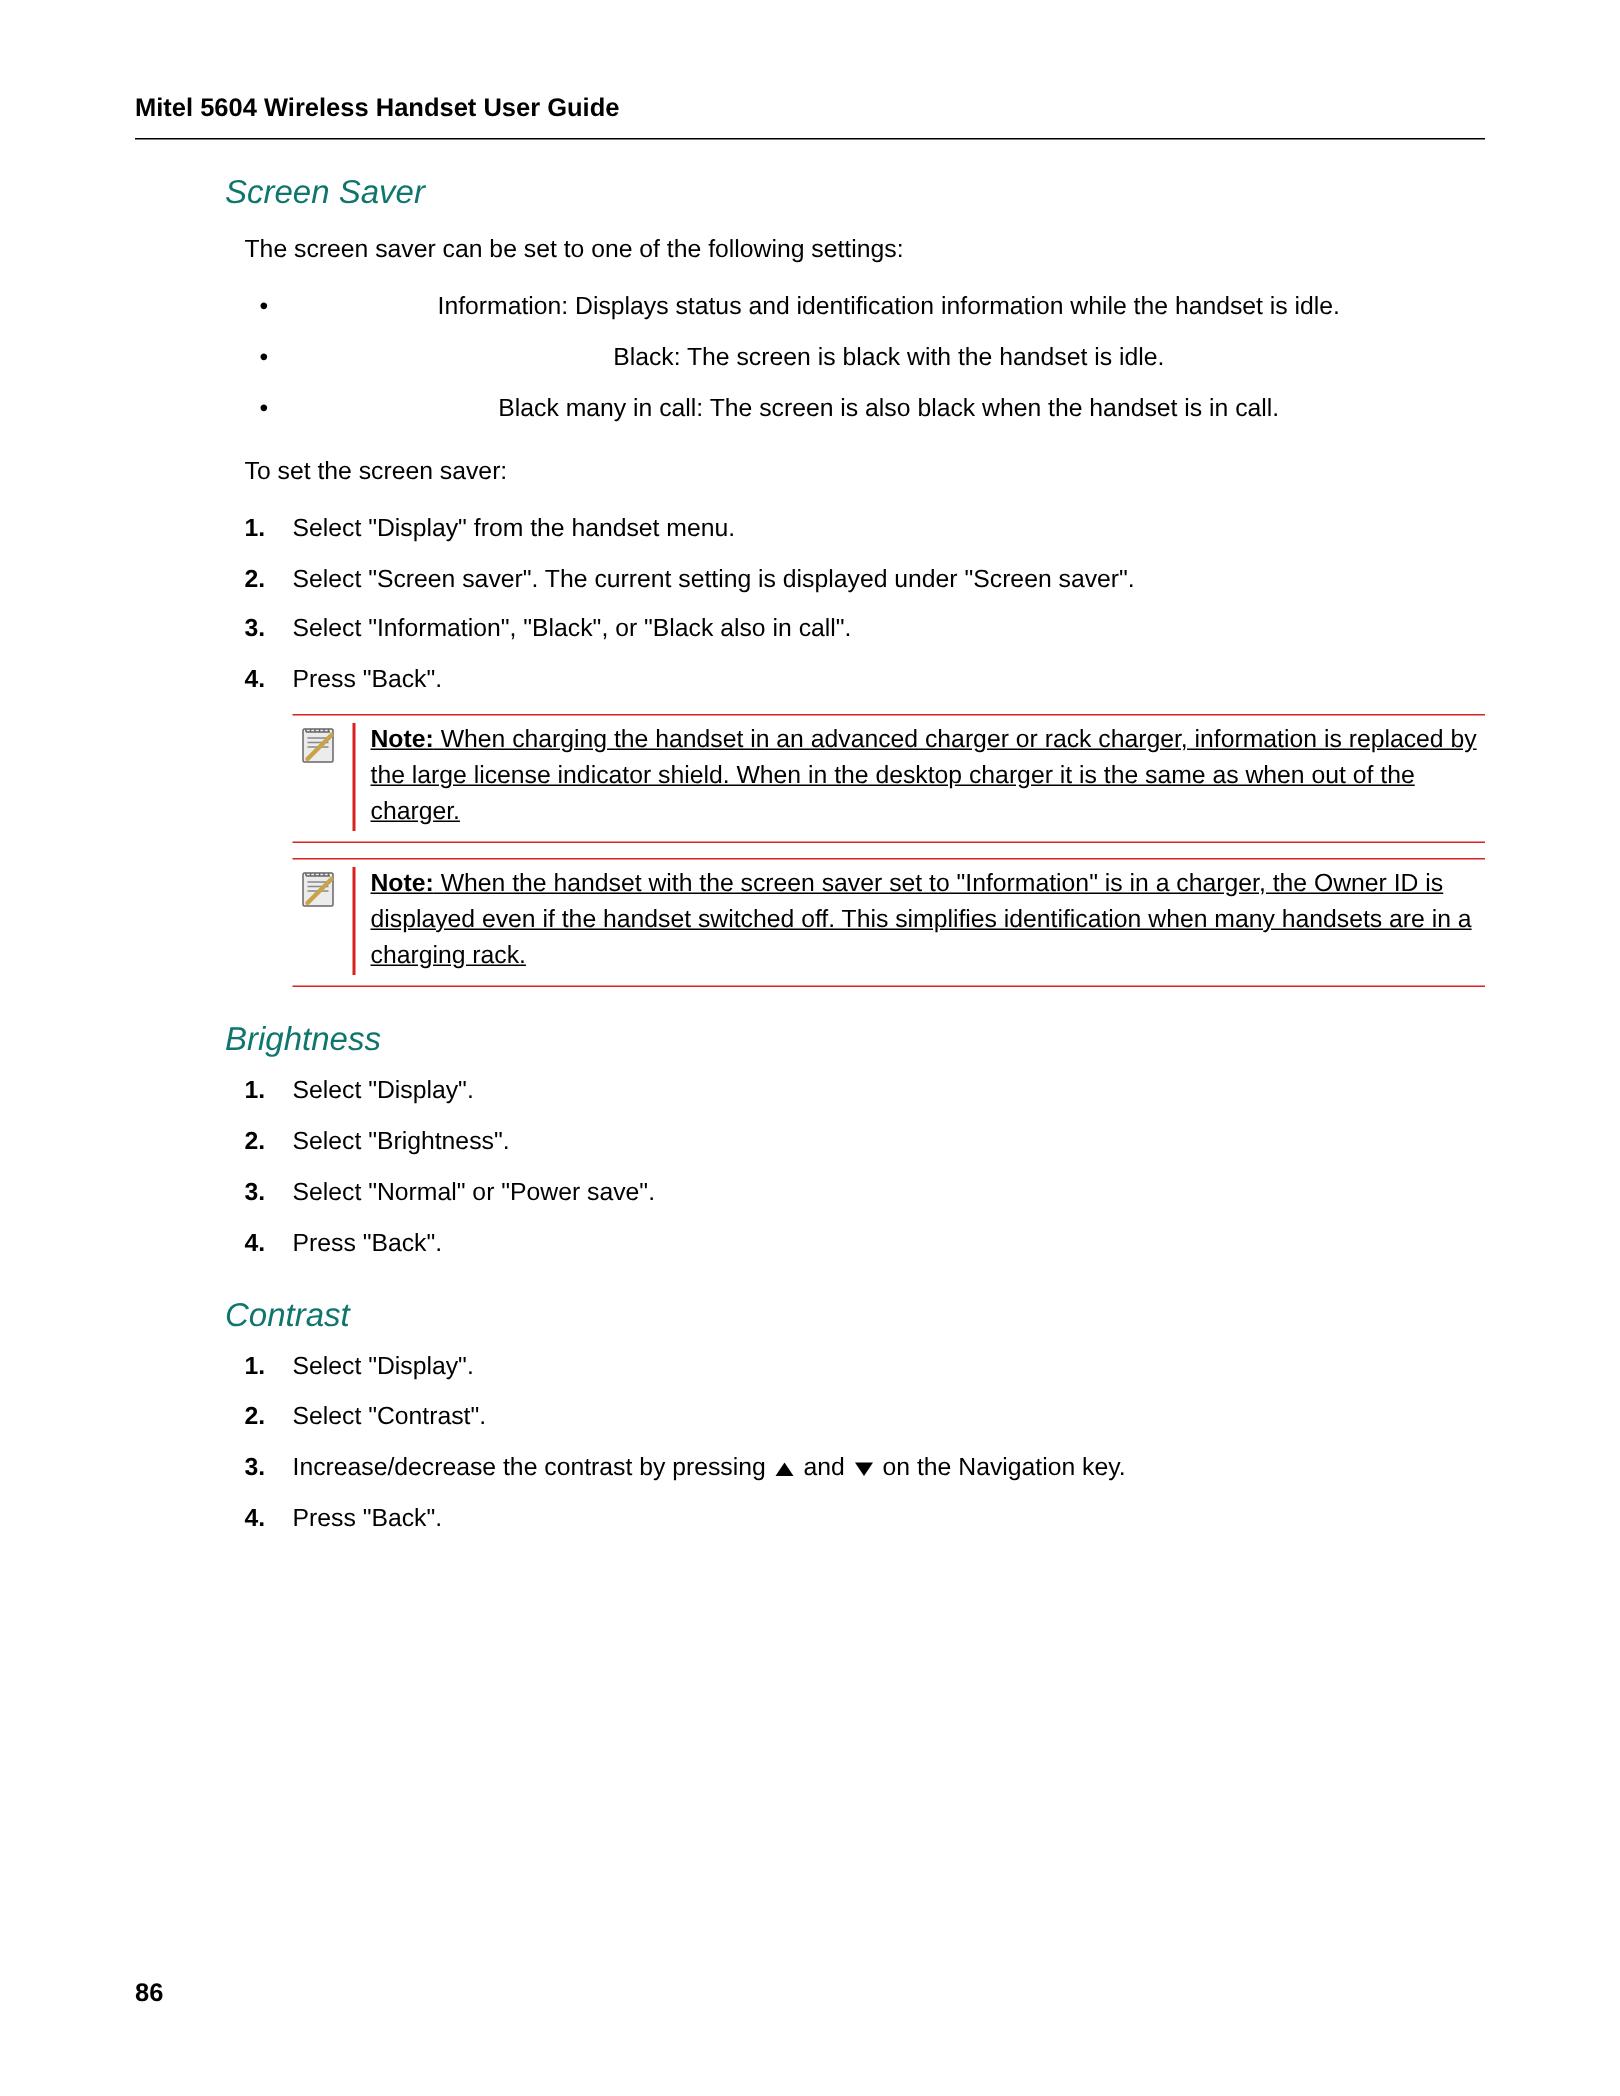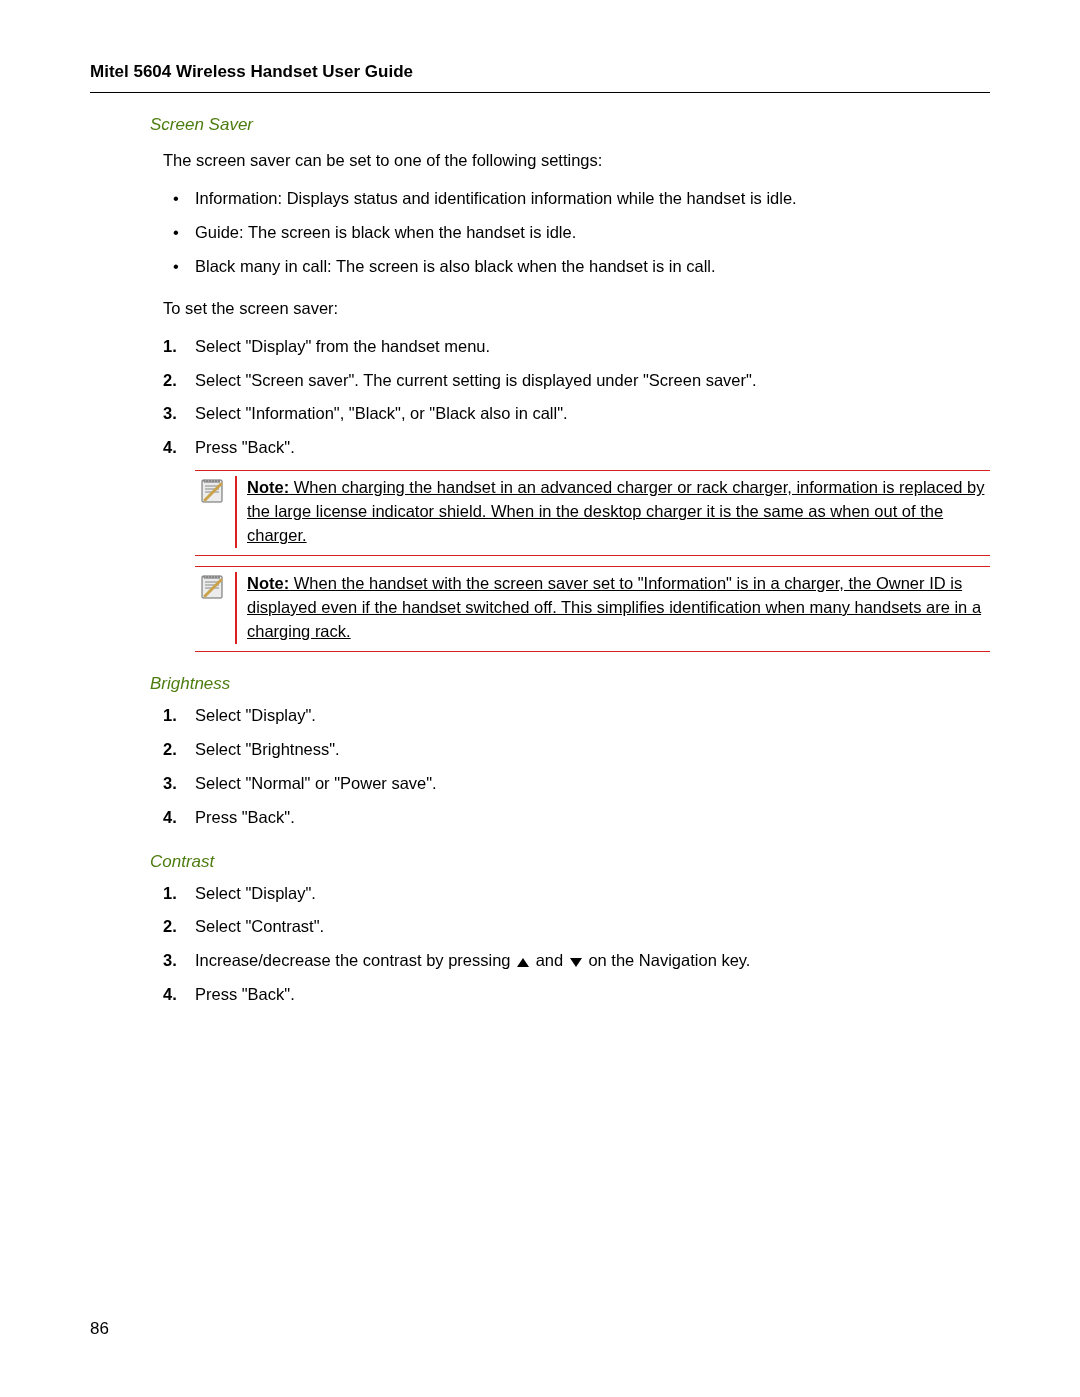--- a/index.html
+++ b/index.html
@@ -22,36 +22,37 @@
     padding-bottom: 10px;
     border-bottom: 1.5px solid #000;
   }
   .h2 {
     color: #1a5cb0;
     font-size: 20px;
     font-weight: 400;
     margin: 36px 0 18px 60px;
   }
   .h3 {
-    color: #4d7c0f;
+    color: #0f766e;
     font-style: italic;
-    font-size: 17px;
+    font-size: 22px;
     font-weight: 400;
     margin: 22px 0 10px 60px;
   }
   .body {
     margin-left: 73px;
     font-size: 16.5px;
     line-height: 1.45;
   }
   .para { margin: 14px 0; }
   ul.bullets {
     list-style: none;
     padding: 0;
     margin: 8px 0 18px 0;
+    text-align: center;
   }
   ul.bullets > li {
     position: relative;
     padding-left: 32px;
     margin: 10px 0;
   }
   ul.bullets > li::before {
     content: "•";
     position: absolute;
     left: 10px;
@@ -105,40 +106,40 @@
     border-left: 6px solid transparent;
     border-right: 6px solid transparent;
     margin: 0 2px;
   }
   .tri.up { border-bottom: 9px solid #000; }
   .tri.down { border-top: 9px solid #000; }
   .page-number {
     position: absolute;
     left: 90px;
     bottom: 58px;
-    font-weight: 400;
+    font-weight: 700;
     font-size: 17px;
   }
 </style>
 </head>
 <body>
 
 <div class="page">
 
   <div class="running-head">Mitel 5604 Wireless Handset User Guide</div>
 
 
   <div class="h3">Screen Saver</div>
 
   <div class="body">
     <div class="para">The screen saver can be set to one of the following settings:</div>
 
     <ul class="bullets">
       <li>Information: Displays status and identification information while the handset is idle.</li>
-      <li>Guide: The screen is black when the handset is idle.</li>
+      <li>Black: The screen is black with the handset is idle.</li>
       <li>Black many in call: The screen is also black when the handset is in call.</li>
     </ul>
 
     <div class="para">To set the screen saver:</div>
 
     <ol class="steps">
       <li>Select "Display" from the handset menu.</li>
       <li>Select "Screen saver". The current setting is displayed under "Screen saver".</li>
       <li>Select "Information", "Black", or "Black also in call".</li>
       <li>Press "Back".</li>

